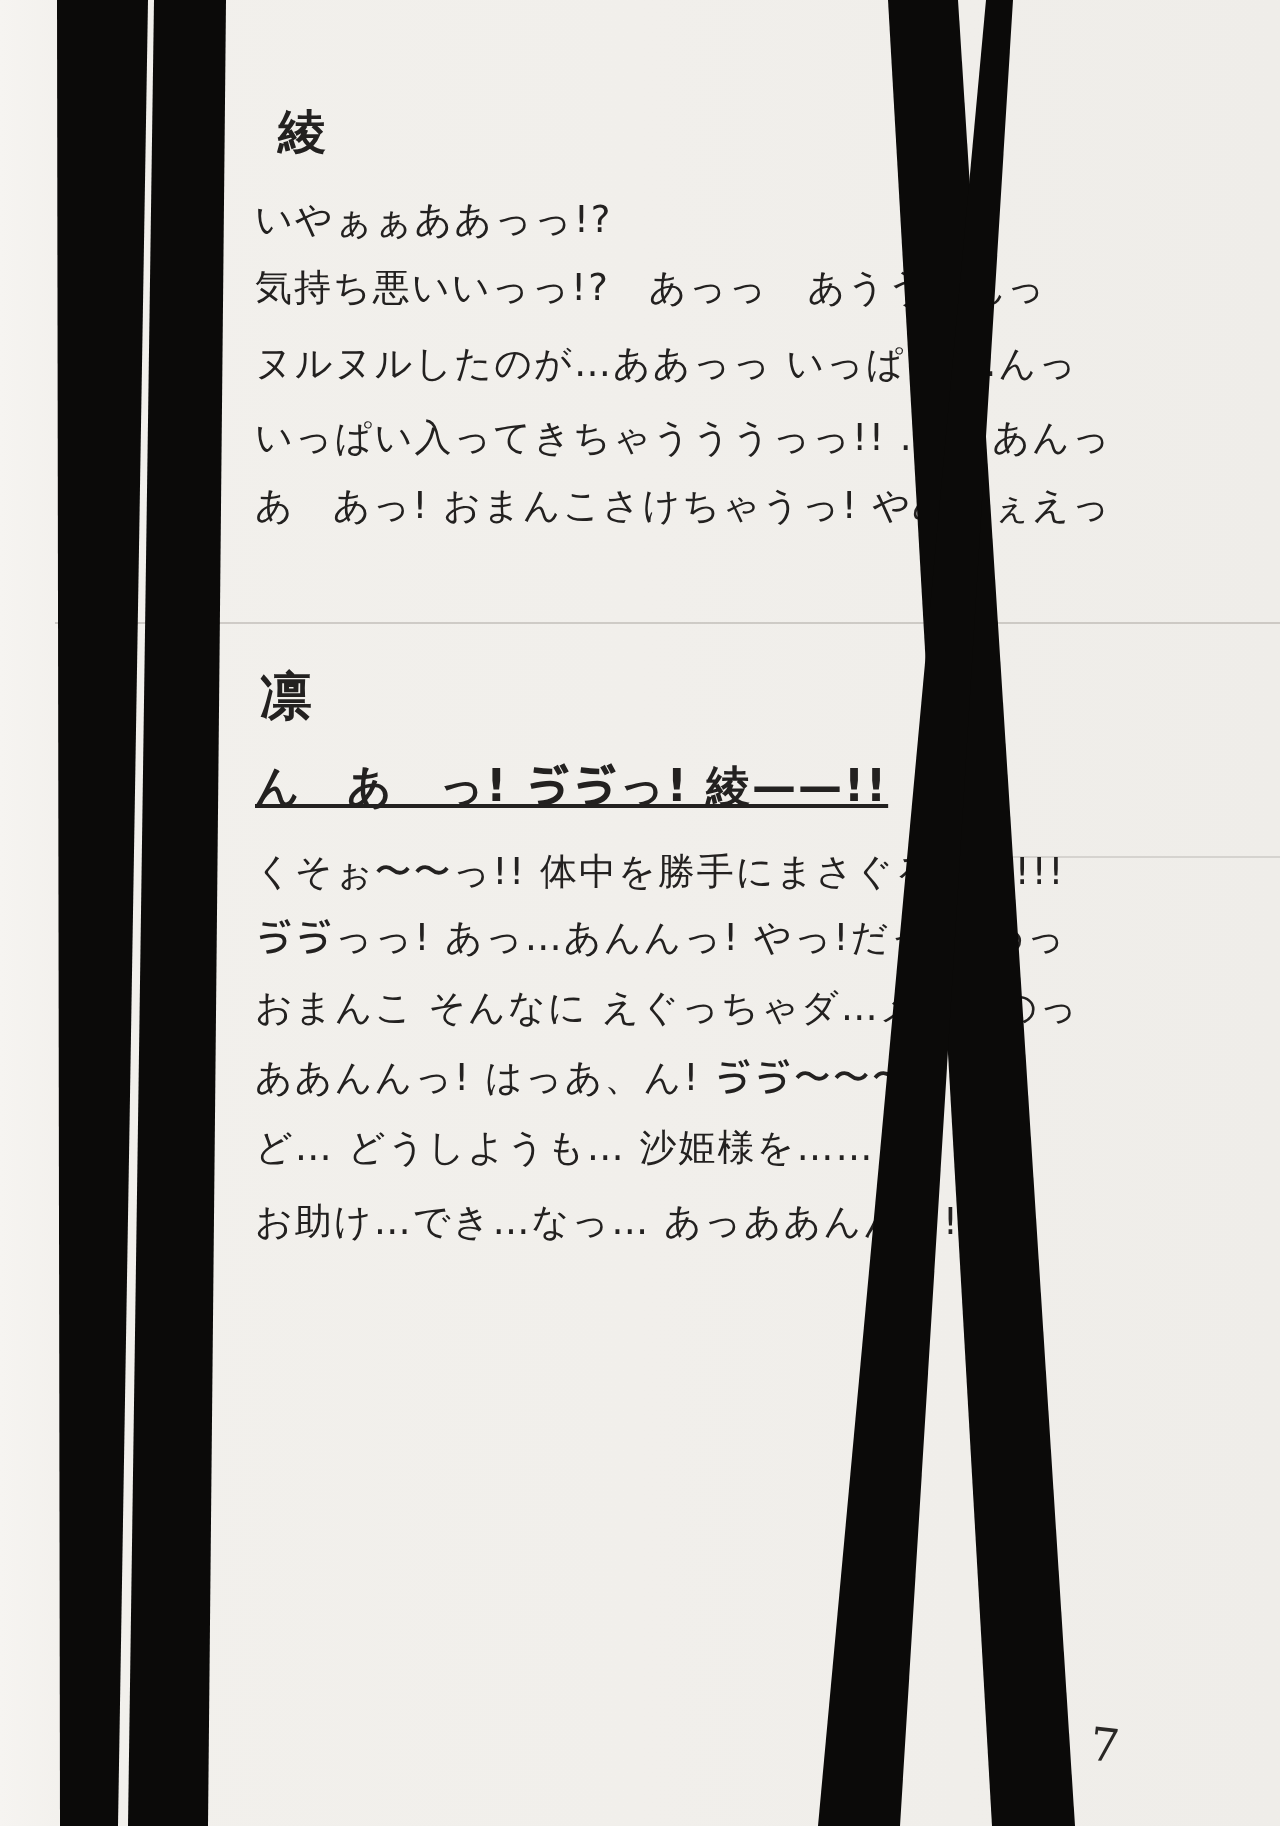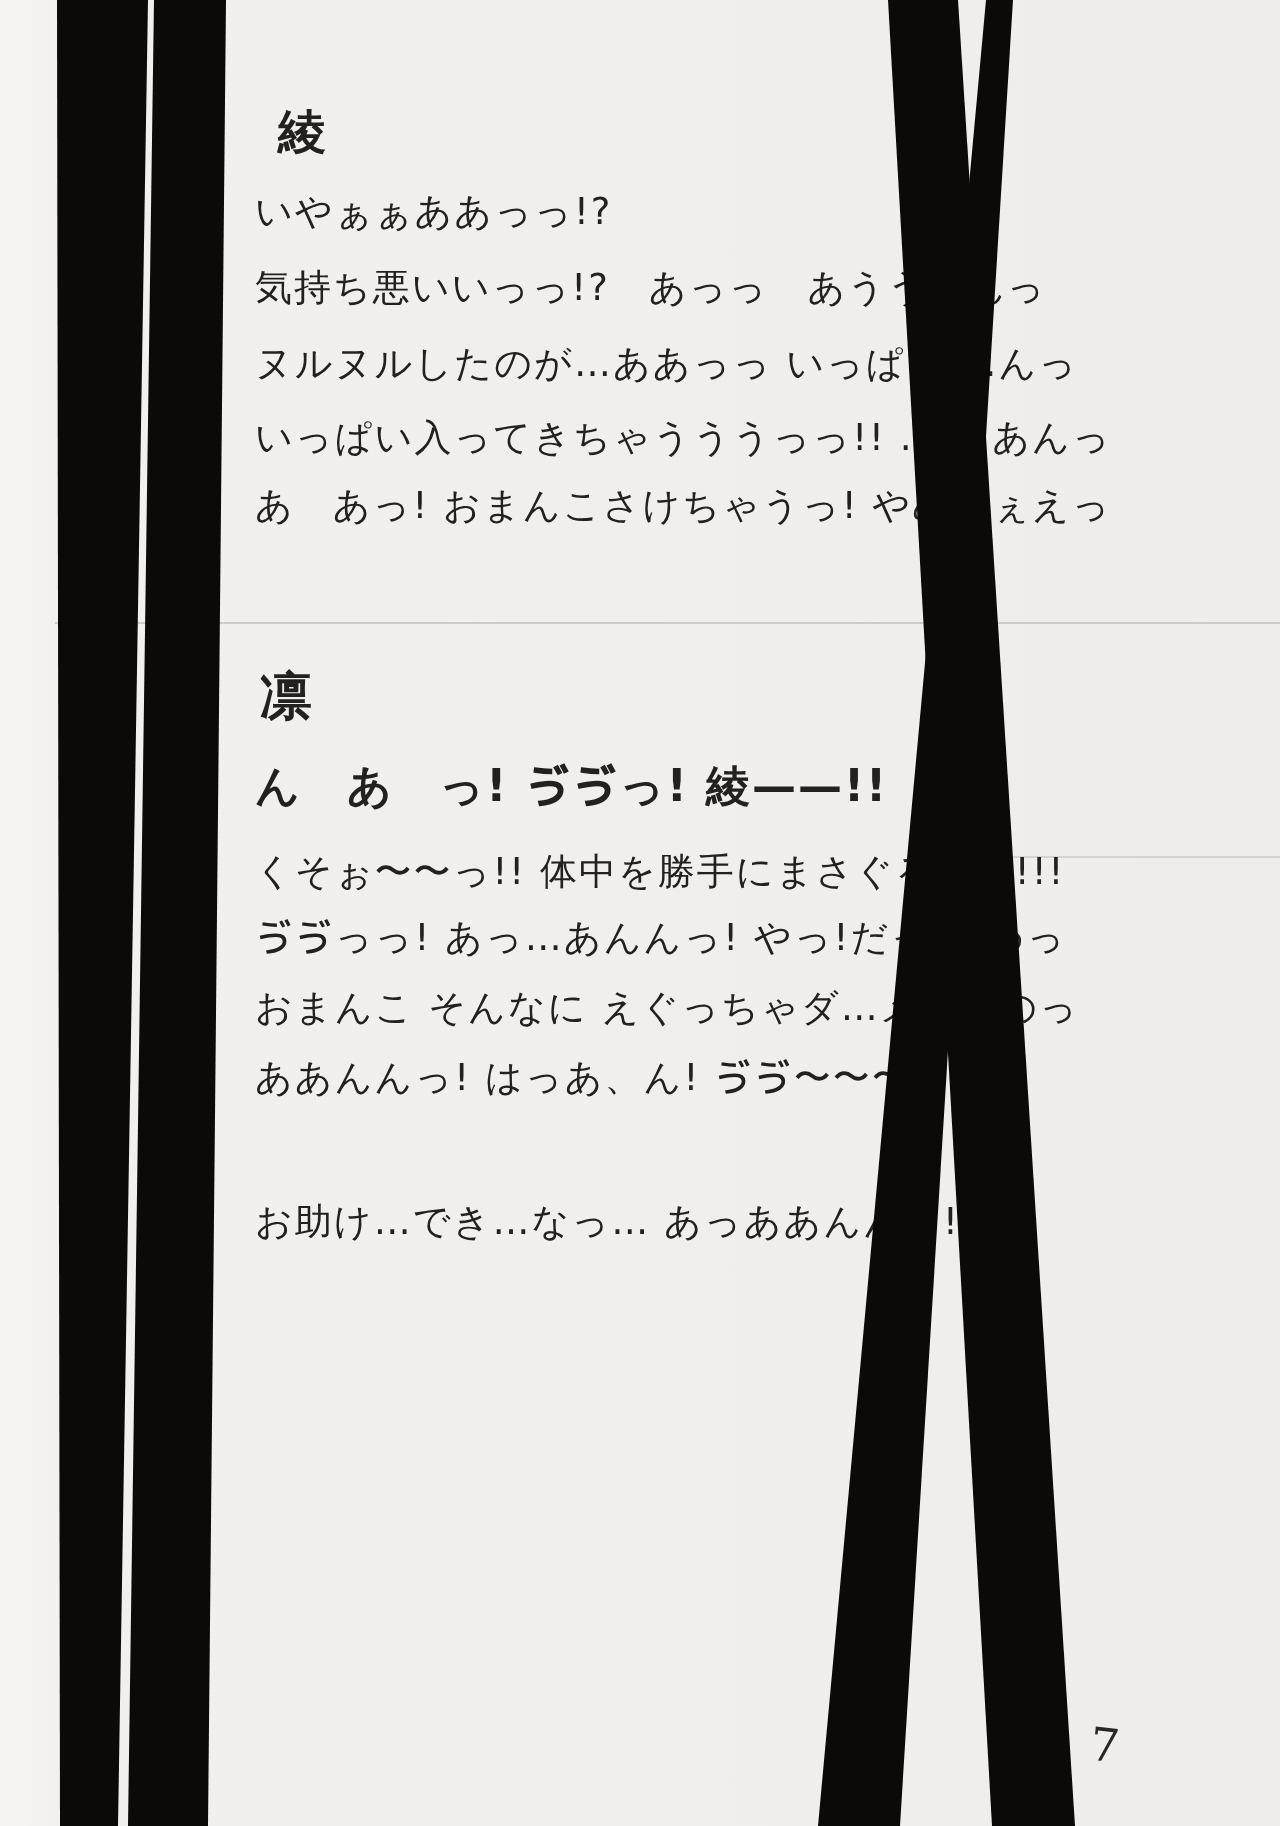--- a/index.html
+++ b/index.html
@@ -49,27 +49,27 @@
   .line {
     position: absolute;
     left: 255px;
     white-space: nowrap;
     font-size: 37px;
     letter-spacing: 2px;
     line-height: 1.2;
   }
   #speaker-aya { left: 278px; top: 100px; font-size: 48px; }
   #speaker-rin { left: 260px; top: 662px; font-size: 52px; }
-  #line-a1 { top: 190px; }
+  #line-a1 { top: 198px; }
   #line-a2 { top: 266px; }
   #line-a3 { top: 342px; }
   #line-a4 { top: 416px; }
   #line-a5 { top: 484px; }
   #line-a6 { top: 552px; }
-  #line-r1 { top: 760px; font-size: 44px; font-weight: bold; }
+  #line-r1 { top: 760px; font-size: 44px; font-weight: bold; text-decoration: underline; }
   #line-r2 { top: 850px; }
   #line-r3 { top: 916px; }
   #line-r4 { top: 986px; }
   #line-r5 { top: 1056px; }
   #line-r6 { top: 1126px; }
   #line-r7 { top: 1200px; }
 
   #page-number {
     position: absolute;
     left: 1090px;
@@ -99,20 +99,21 @@
   <div id="line-a4" class="line">いっぱい入ってきちゃうううっっ!! … はあんっ</div>
   <div id="line-a5" class="line">あ゙あっ! おまんこさけちゃうっ! やめてぇえっ</div>
 
   <div id="speaker-rin" class="speaker">凛</div>
 
   <div id="line-r1" class="line">ん゙あ゙っ! ゔゔっ! 綾——!!</div>
   <div id="line-r2" class="line">くそぉ〜〜っ!! 体中を勝手にまさぐるなっ!!!</div>
   <div id="line-r3" class="line">ゔゔっっ! あっ…あんんっ! やっ!だっ!だめっ</div>
   <div id="line-r4" class="line">おまんこ そんなに えぐっちゃダ…メッなのっ</div>
   <div id="line-r5" class="line">ああんんっ! はっあ、ん! ゔゔ〜〜〜っ!!</div>
+  <div id="line-r6" class="line">ど… どうしようも… 沙姫様を……</div>
   <div id="line-r7" class="line">お助け…でき…なっ… あっああんんっ!</div>
 </div>
 
 <svg id="ink-bars" width="1280" height="1826" viewBox="0 0 1280 1826">
   <polygon points="57,0 148,0 118,1826 60,1826" fill="#0b0a09"></polygon>
   <polygon points="154,0 226,0 208,1826 128,1826" fill="#0b0a09"></polygon>
   <polygon points="888,0 958,0 1075,1826 992,1826" fill="#0b0a09"></polygon>
   <polygon points="986,0 1013,0 900,1826 818,1826" fill="#0b0a09"></polygon>
 </svg>
 

